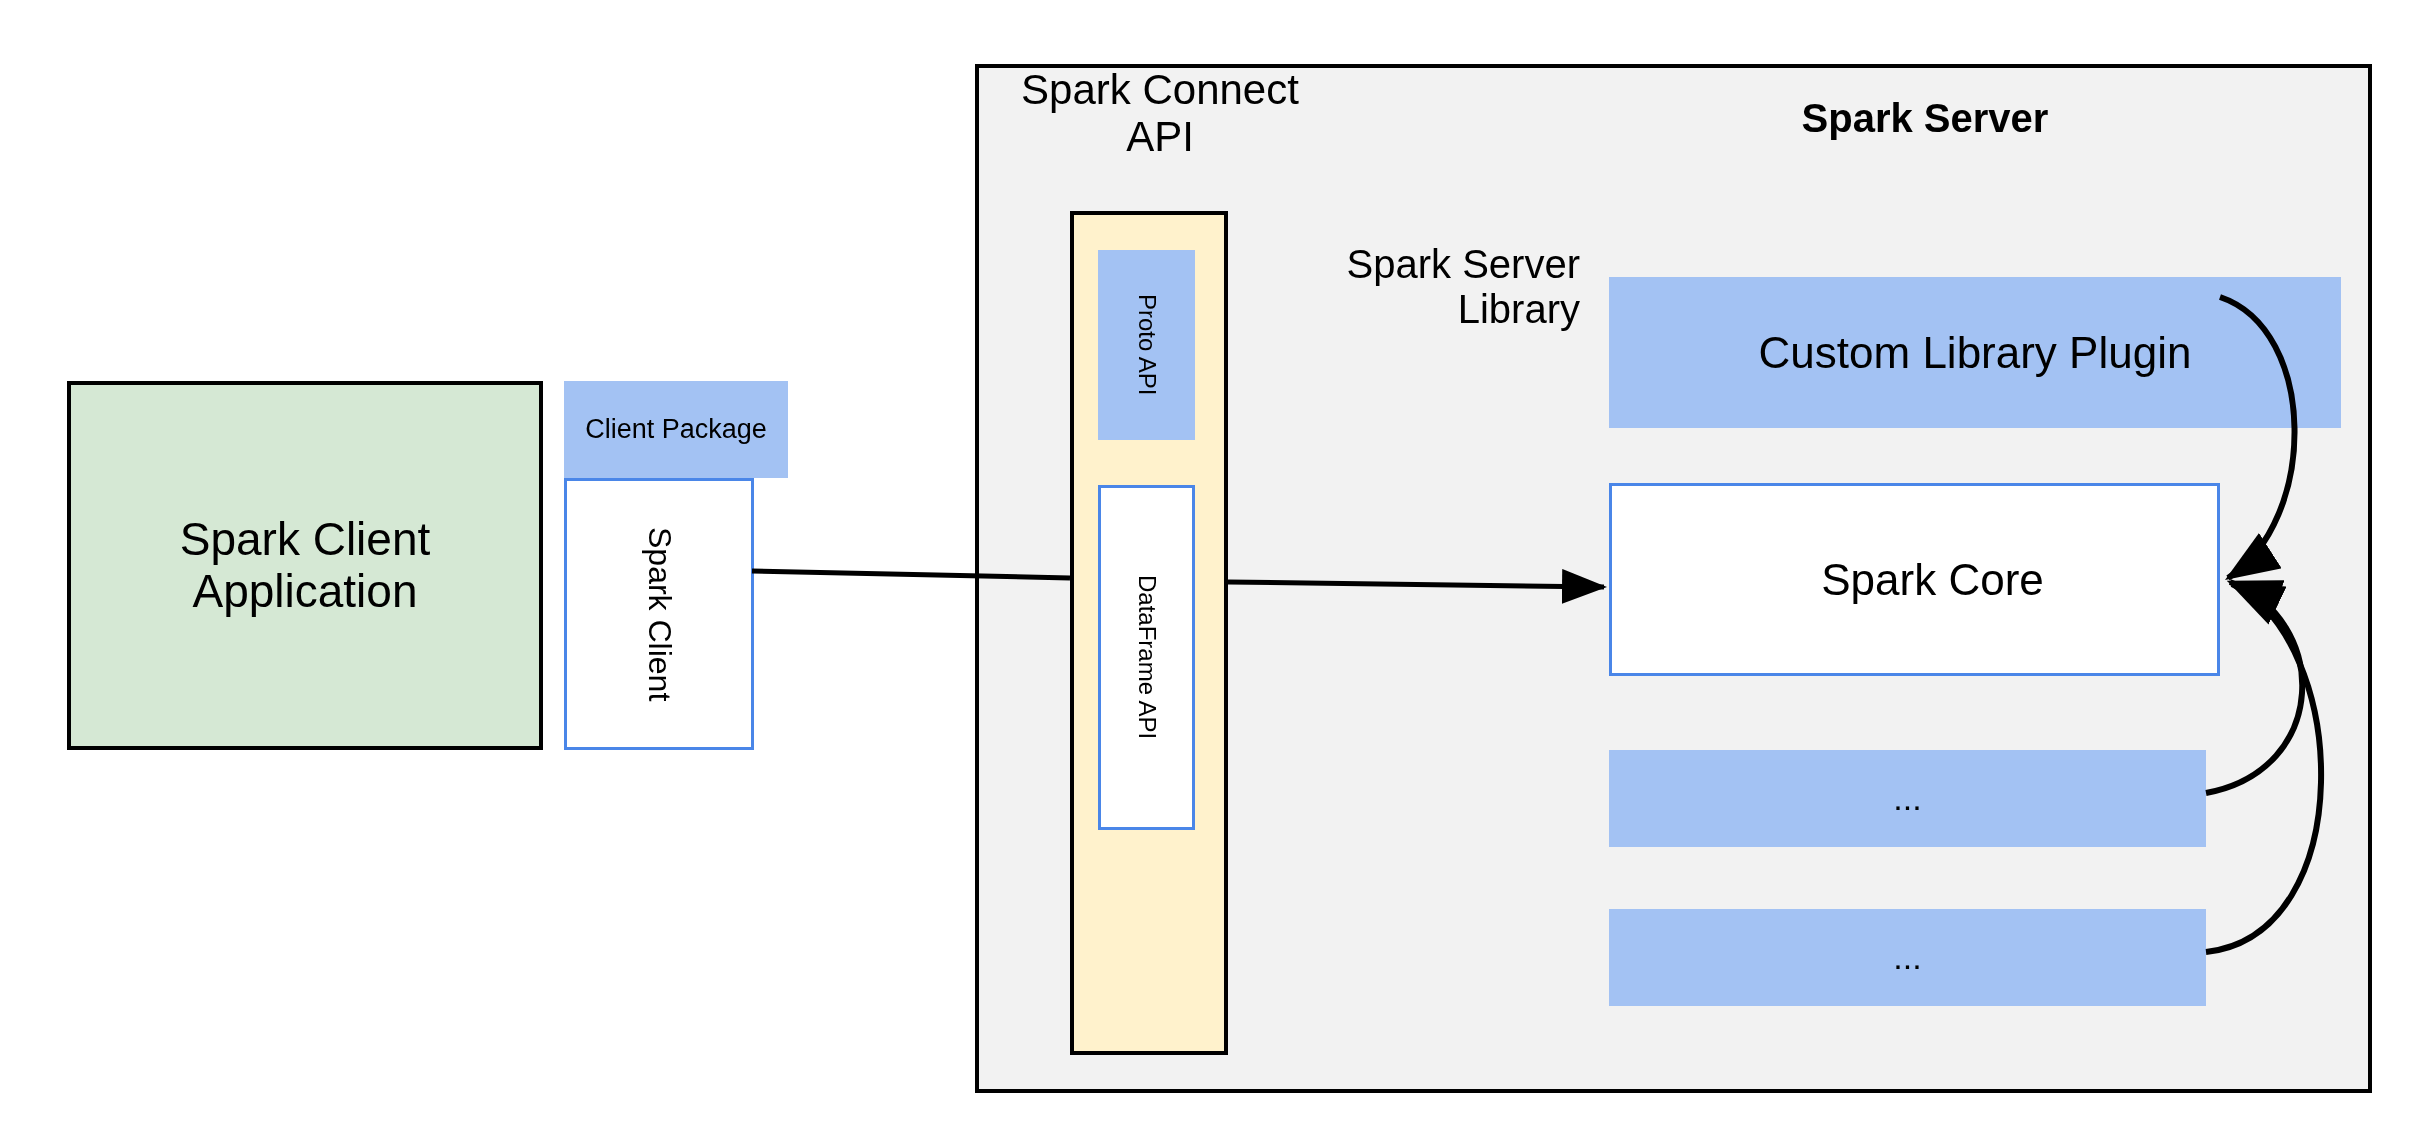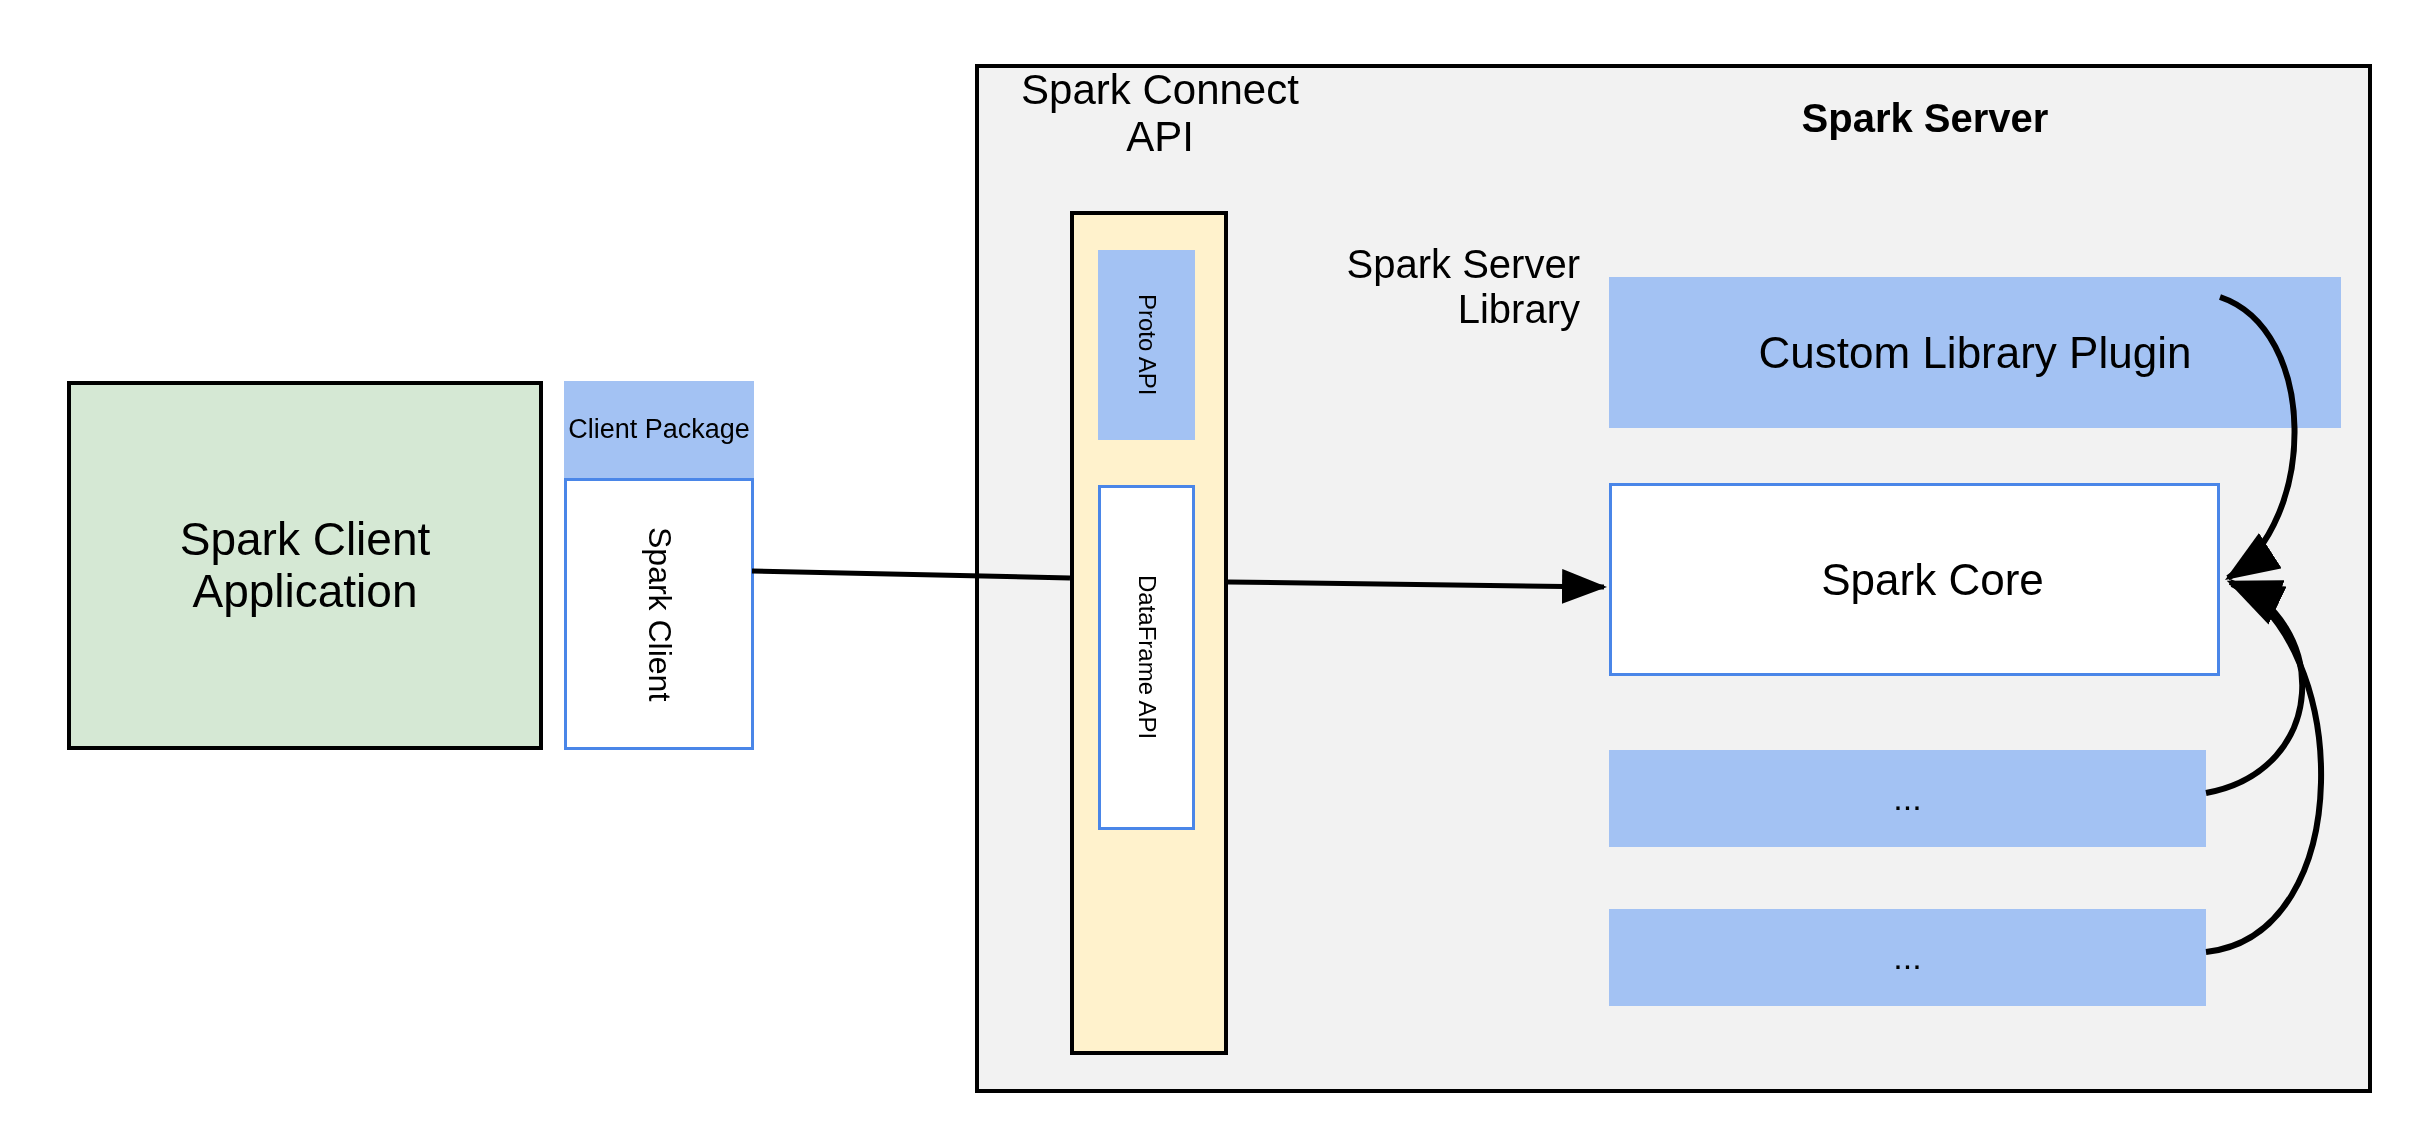--- a/index.html
+++ b/index.html
@@ -43,21 +43,21 @@
     border: 4px solid #000000;
     font-size: 46px;
     z-index: 3;
   }
   #client-app .label { padding: 0 10px; }
 
   
   #client-package {
     left: 564px;
     top: 381px;
-    width: 190px;
+    width: 224px;
     height: 97px;
     background: #a3c2f3;
     border: 1px solid #a3c2f3;
     font-size: 27px;
     z-index: 5;
   }
 
   
   #spark-client {
     left: 564px;

